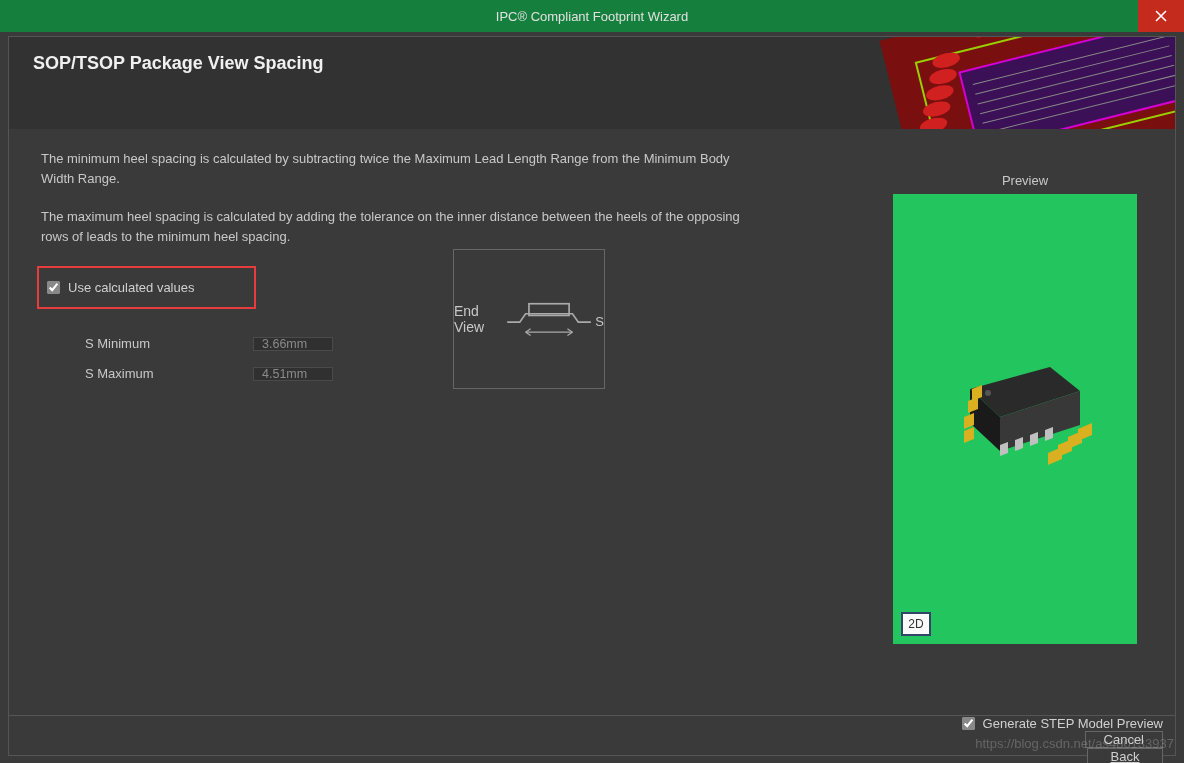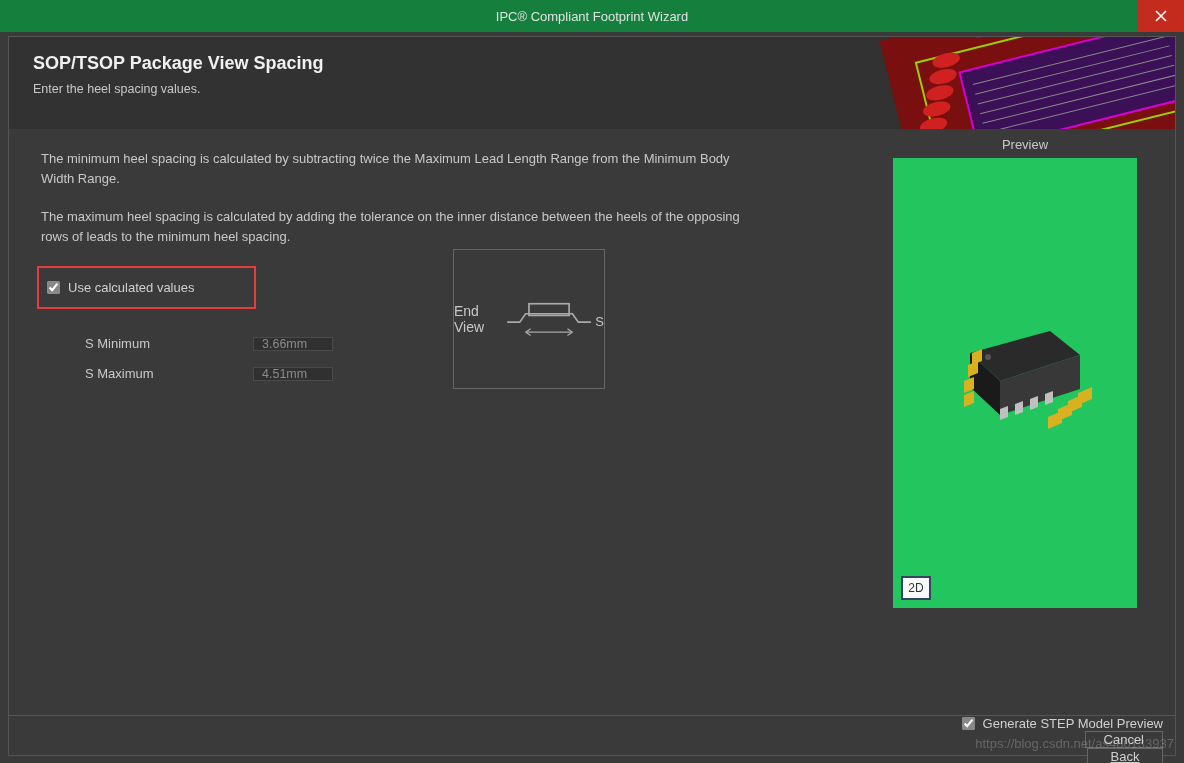--- a/index.html
+++ b/index.html
@@ -89,21 +89,21 @@
     border: 1px solid #666;
     display: flex; flex-direction: row; align-items: center;
     padding-top: 18px;
     color: #c8c8c8;
   }
   .endview-title { font-size: 14px; margin-bottom: 18px; }
   .right-pane {
     width: 282px;
     padding: 8px 18px 0 0;
   }
-  .preview-label { text-align: center; color: #c8c8c8; font-size: 13px; margin-bottom: 6px; }
+  .preview-label { text-align: center; color: #c8c8c8; font-size: 13px; margin-bottom: 6px; margin-top: 36px; }
   .preview-box {
     width: 244px; height: 450px;
     background: #22c55e;
     position: relative;
     display: flex; align-items: center; justify-content: center;
   }
   .btn2d {
     position: absolute; left: 8px; bottom: 8px;
     width: 30px; height: 24px;
     background: #fafafa;
@@ -154,21 +154,20 @@
     <svg viewBox="0 0 12 12">
         <path d="M1 1 L11 11 M11 1 L1 11" stroke="#fff" stroke-width="1.6"></path>
       </svg>
   </div>
 </div>
 
 <div class="outer-frame">
 
   <div class="header-band">
     <h1>SOP/TSOP Package View Spacing</h1>
-    <p>Enter the heel spacing values.</p>
     <svg class="pcb-art" viewBox="0 0 320 140">
       <g transform="rotate(-14 160 70)">
         <rect x="30" y="-10" width="320" height="160" fill="#7a0f0f"></rect>
         <rect x="60" y="20" width="260" height="110" fill="none" stroke="#9bd000" stroke-width="2"></rect>
         <rect x="100" y="40" width="220" height="80" fill="#3b1056" stroke="#d400d4" stroke-width="2"></rect>
         <g fill="#d02020">
           <ellipse cx="55" cy="100" rx="14" ry="7"></ellipse>
             <ellipse cx="62" cy="85" rx="14" ry="7"></ellipse>
           <ellipse cx="69" cy="70" rx="14" ry="7"></ellipse>
             <ellipse cx="76" cy="55" rx="14" ry="7"></ellipse>

